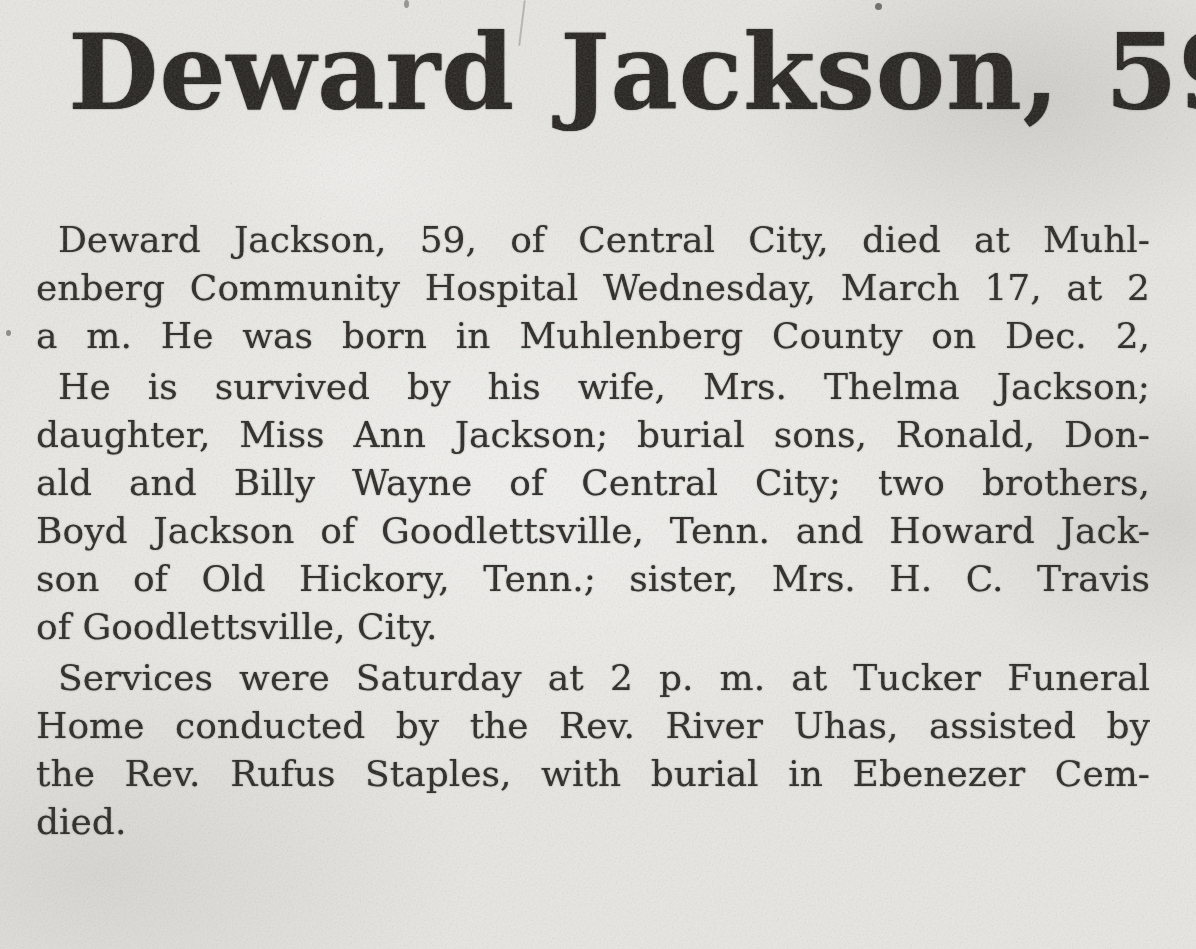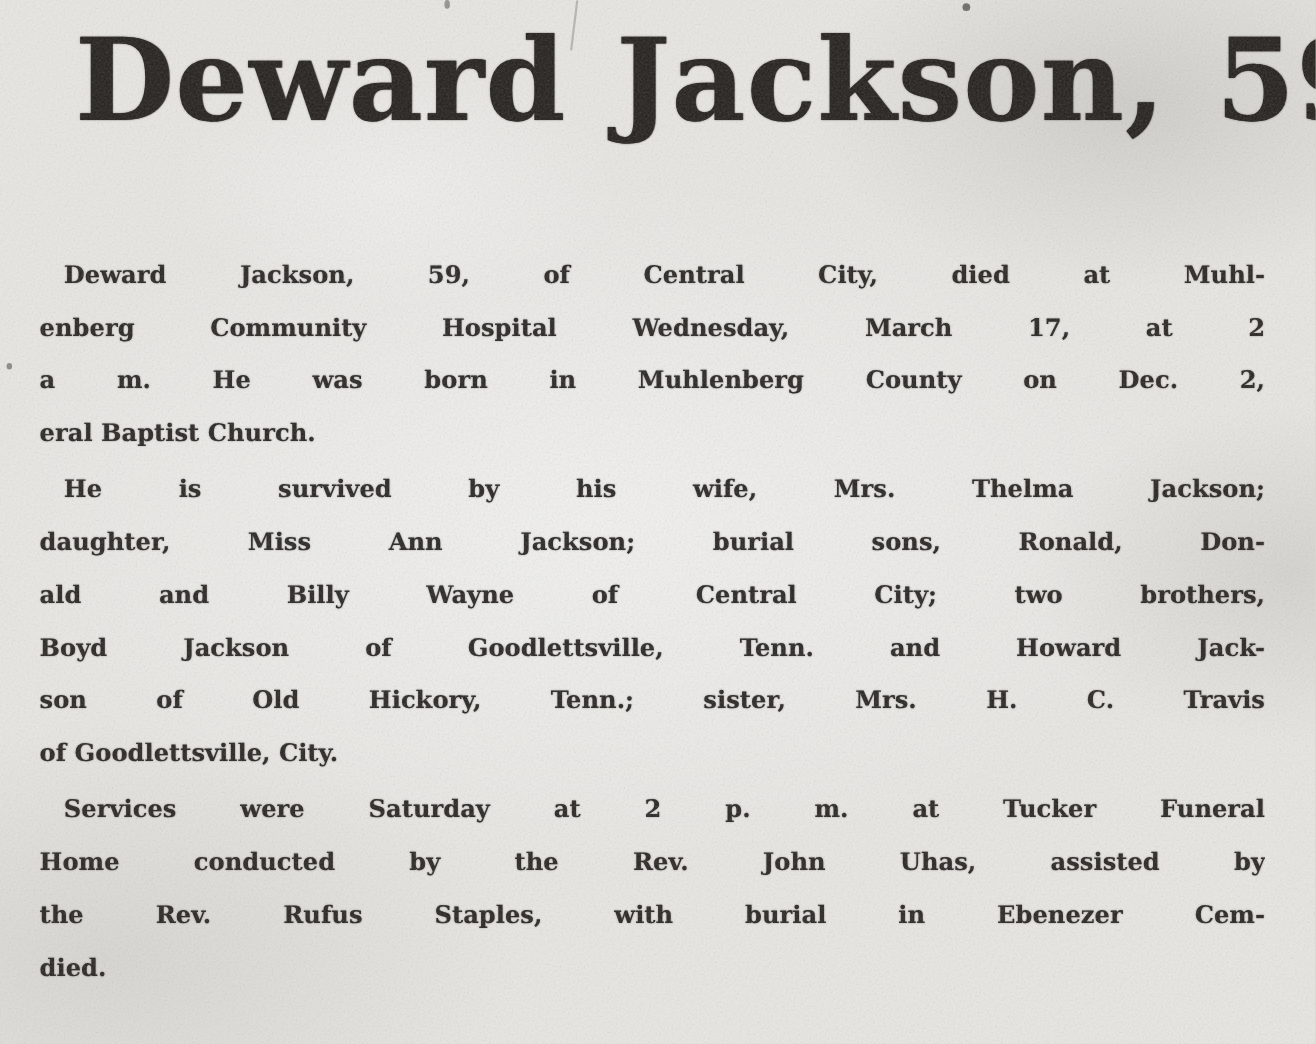--- a/index.html
+++ b/index.html
@@ -31,25 +31,25 @@
     font-size: 104px;
     line-height: 1.1;
     letter-spacing: 1px;
     word-spacing: 8px;
     color: #211e1a;
     text-shadow: 0.6px 0 0.8px rgba(33,30,26,0.85), 0 0 2px rgba(33,30,26,0.35);
     white-space: nowrap;
   }
   .obit-body {
     position: absolute;
-    top: 226px;
+    top: 216px;
     left: 36px;
     width: 1114px;
-    font-weight: 700;
-    font-size: 22px;
+    font-weight: 400;
+    font-size: 36px;
     color: #262320;
     text-shadow: 0 0 1.6px rgba(38,35,32,0.55);
   }
   .paragraph { margin: 0 0 3px 0; }
   .line {
     line-height: 48px;
     height: 48px;
     text-align: justify;
     text-align-last: justify;
     overflow: hidden;
@@ -87,33 +87,32 @@
 
 <div class="paper">
 
   <h1 class="headline">Deward Jackson, 59</h1>
 
   <div class="obit-body">
       <div class="paragraph">
         <div class="line first">Deward Jackson, 59, of Central City, died at Muhl-</div>
         <div class="line">enberg Community Hospital Wednesday, March 17, at 2</div>
         <div class="line">a m. He was born in Muhlenberg County on Dec. 2,</div>
-        <div class="line last">eral Baptist Church.</div>
       </div>
       <div class="paragraph">
         <div class="line first">He is survived by his wife, Mrs. Thelma Jackson;</div>
         <div class="line">daughter, Miss Ann Jackson; burial sons, Ronald, Don-</div>
         <div class="line">ald and Billy Wayne of Central City; two brothers,</div>
         <div class="line">Boyd Jackson of Goodlettsville, Tenn. and Howard Jack-</div>
         <div class="line">son of Old Hickory, Tenn.; sister, Mrs. H. C. Travis</div>
         <div class="line last">of Goodlettsville, City.</div>
       </div>
       <div class="paragraph">
         <div class="line first">Services were Saturday at 2 p. m. at Tucker Funeral</div>
-        <div class="line">Home conducted by the Rev. John Uhas, assisted by</div>
+        <div class="line">Home conducted by the Rev. River Uhas, assisted by</div>
         <div class="line">the Rev. Rufus Staples, with burial in Ebenezer Cem-</div>
         <div class="line last">died.</div>
       </div>
     </div>
 
   <span class="speck speck-1"></span>
   <span class="speck speck-2"></span>
   <span class="speck speck-3"></span>
   <span class="crease"></span>
 

